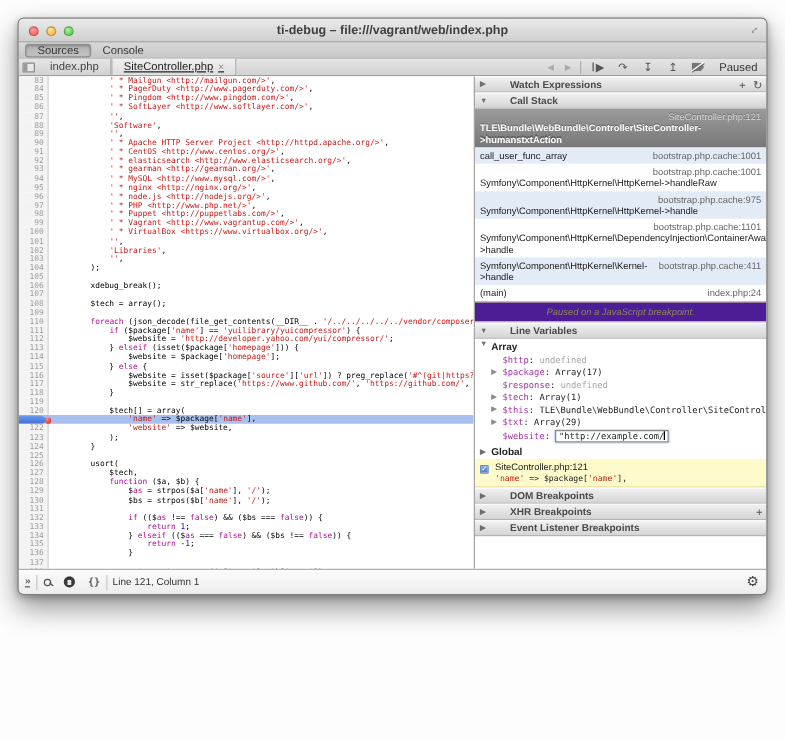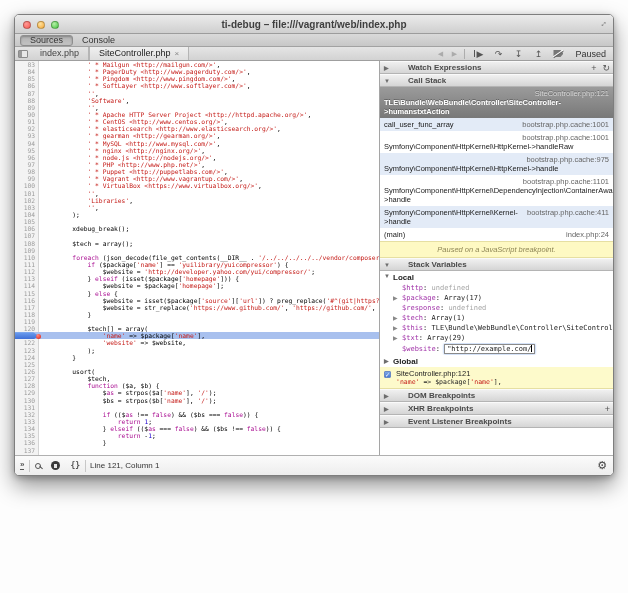--- a/index.html
+++ b/index.html
@@ -34,21 +34,21 @@
   
   .tabbar { height:14px; background:linear-gradient(#e5e5e5,#d2d2d2);
             border-bottom:1px solid #9f9f9f; display:flex; align-items:stretch; position:relative; }
   .nav-toggle { width:16px; display:flex; align-items:center; justify-content:center; }
   .nav-toggle .box { width:10px; height:8px; border:1px solid #8b8b8b; background:#e8e8e8;
                      position:relative; border-radius:1px; }
   .nav-toggle .box::before { content:''; position:absolute; left:0; top:0; bottom:0; width:3px;
                              background:#9a9a9a; }
   .ftab { font-size:9px; color:#444; padding:0 9px; line-height:13px; border-right:1px solid #b5b5b5; }
   .ftab.active { background:linear-gradient(#f0f0f0,#dedede); color:#222;
-                 border-left:1px solid #b5b5b5; }
+                 border-left:1px solid #b5b5b5;text-decoration:underline; }
   .ftab .close { color:#888; margin-left:4px; font-size:8px; }
   .toolbar-right { position:absolute; right:0; top:0; bottom:0; display:flex; align-items:center; }
   .tb-btn { width:20px; text-align:center; font-size:9px; color:#555; }
   .tb-btn.faint { opacity:.35; font-size:7px; width:14px; border:0; }
   .tb-divider { width:1px; height:10px; background:#adadad; margin:0 3px; }
   .icon-resume { display:inline-block; position:relative; padding-left:3px; }
   .icon-resume::before { content:''; position:absolute; left:0; top:1px; width:1.5px; height:7px; background:#555; }
   .bp-tag-icon { display:inline-block; width:10px; height:7px; background:#777;
                  clip-path:polygon(0 0,70% 0,100% 50%,70% 100%,0 100%); position:relative; }
   .bp-tag-wrap { position:relative; width:20px; display:flex; justify-content:center; align-items:center; }
@@ -86,21 +86,21 @@
                   font-weight:normal; color:#555; font-size:9px; }
 
   .frame { padding:2px 4px; line-height:9px; min-height:11px; overflow:hidden; color:#1a1a1a; }
   .frame .loc { float:right; color:#666; margin-left:6px; font-size:7.5px; }
   .frame .fname { font-size:7.5px; }
   .frame.alt { background:#e3ebf7; }
   .frame.sel { background:linear-gradient(#9b9b9b,#787878); color:#fff;
                text-shadow:0 -1px 0 rgba(0,0,0,.3); font-weight:bold; }
   .frame.sel .loc { color:#d6d6d6; font-weight:normal; }
 
-  .banner { background:#fef9c3; border-top:1px solid #e6dfa2; border-bottom:1px solid #e6dfa2;
+  .banner { background:#4c1d95; border-top:1px solid #e6dfa2; border-bottom:1px solid #e6dfa2;
             color:#8f8757; font-style:italic; font-size:7.5px; text-align:center; padding:3px 0; }
 
   .tree-label { font-weight:bold; padding:2px 0 1px 13px; position:relative; }
   .tree-label .tri { position:absolute; left:4px; top:2px; font-size:6px; color:#6e6e6e; }
   .var { padding:1px 0 1px 22px; position:relative; line-height:8px;
          font-family:"DejaVu Sans Mono", monospace; font-size:7px; white-space:nowrap; overflow:hidden; }
   .var .tri { position:absolute; left:13px; top:1px; font-size:6px; color:#8a8a8a;
               font-family:"Liberation Sans", sans-serif; }
   .vname { color:#a032a8; }
   .vval  { color:#222; }
@@ -269,25 +269,25 @@
           <div class="frame"><span class="loc">bootstrap.php.cache:1001</span><span class="fname">Symfony\Component\HttpKernel\HttpKernel-&gt;handleRaw</span></div>
           <div class="frame alt"><span class="loc">bootstrap.php.cache:975</span><span class="fname">Symfony\Component\HttpKernel\HttpKernel-&gt;handle</span></div>
           <div class="frame"><span class="loc">bootstrap.php.cache:1101</span><span class="fname">Symfony\Component\HttpKernel\DependencyInjection\ContainerAwareHttpKernel-&gt;handle</span></div>
           <div class="frame alt"><span class="loc">bootstrap.php.cache:411</span><span class="fname">Symfony\Component\HttpKernel\Kernel-&gt;handle</span></div>
           <div class="frame"><span class="loc">index.php:24</span><span class="fname">(main)</span></div>
         </div>
       <div class="banner">Paused on a JavaScript breakpoint.</div>
 
       <div class="sec-h">
         <span class="tri">▼</span>
-        <span>Stack Variables</span>
+        <span>Line Variables</span>
       </div>
       <div class="tree-label">
         <span class="tri">▼</span>
-        <span>Local</span>
+        <span>Array</span>
       </div>
       <div id="locals">
           <div class="var"><span class="vname">$http</span><span class="vval">: </span><span class="vval muted">undefined</span></div>
           <div class="var"><span class="tri">▶</span><span class="vname">$package</span><span class="vval">: </span><span class="vval">Array(17)</span></div>
           <div class="var"><span class="vname">$response</span><span class="vval">: </span><span class="vval muted">undefined</span></div>
           <div class="var"><span class="tri">▶</span><span class="vname">$tech</span><span class="vval">: </span><span class="vval">Array(1)</span></div>
           <div class="var"><span class="tri">▶</span><span class="vname">$this</span><span class="vval">: </span><span class="vval">TLE\Bundle\WebBundle\Controller\SiteController</span></div>
           <div class="var"><span class="tri">▶</span><span class="vname">$txt</span><span class="vval">: </span><span class="vval">Array(29)</span></div>
           <div class="var"><span class="vname">$website</span><span class="vval">: </span><span class="edit-box">"http://example.com/<span class="caret"></span></span></div>
         </div>

